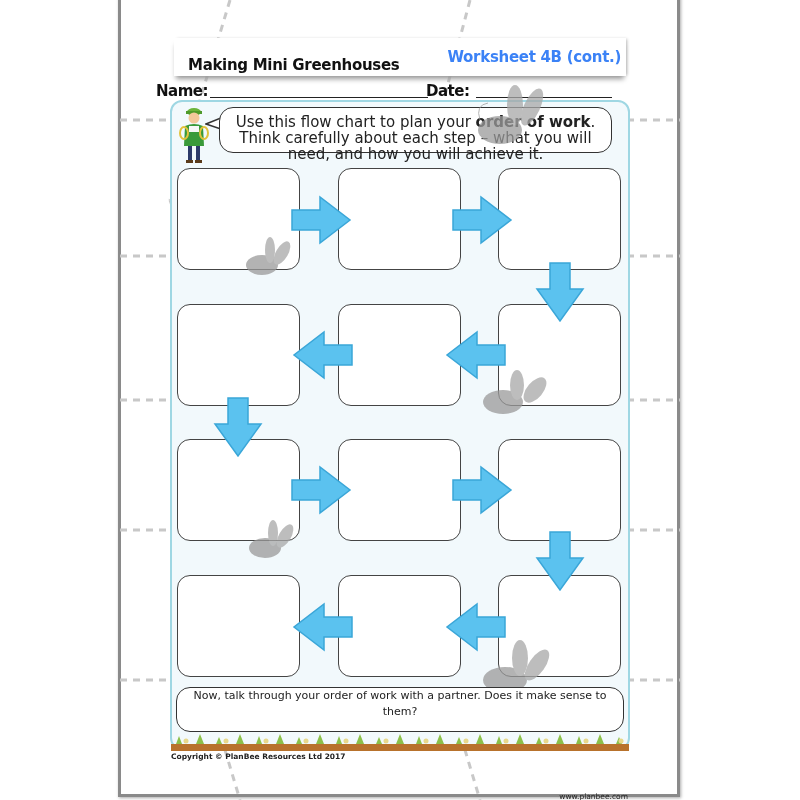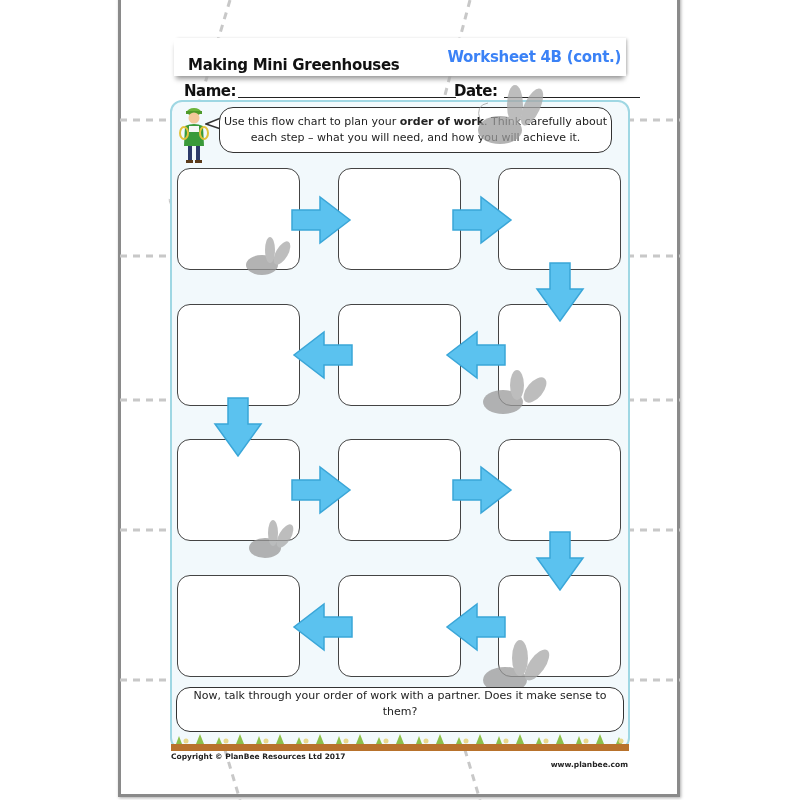--- a/index.html
+++ b/index.html
@@ -2,36 +2,36 @@
 <html><head>
 <meta charset="utf-8">
 <style>
   html, body { margin:0; padding:0; }
   body { width:800px; height:800px; background:#ffffff; position:relative; overflow:hidden; font-family:"DejaVu Sans", sans-serif; }
   .page { position:absolute; left:118px; top:-4px; width:562px; height:801px; background:#fff; border:3px solid #8a8a8a; box-sizing:border-box; box-shadow: 1px 1px 3px #aaa; }
   .bgpattern { position:absolute; left:0; top:0; width:800px; height:800px; pointer-events:none; }
   .header-strip { position:absolute; left:174px; top:38px; width:452px; height:38px; background:#fff; box-shadow: 0 5px 5px -2px #9a9a9a, 2px 0 3px -1px #bbb; }
   .header-title { position:absolute; left:188px; top:56px; font-family:"DejaVu Sans", sans-serif; font-weight:bold; font-size:15px; color:#111; letter-spacing:-0.3px; }
   .header-sheet { position:absolute; right:179px; top:48px; font-family:"DejaVu Sans", sans-serif; font-weight:bold; font-size:15px; color:#3b82f6; letter-spacing:-0.3px; }
-  .name-row { position:absolute; left:184px; top:82px; width:456px; height:20px; }
+  .name-row { position:absolute; left:156px; top:82px; width:456px; height:20px; }
   .name-label { position:absolute; left:0; top:0; font-weight:bold; font-size:15px; color:#111; letter-spacing:-0.5px; }
   .name-line { position:absolute; left:54px; top:15px; width:218px; border-bottom:1.5px solid #222; }
   .date-label { position:absolute; left:270px; top:0; font-weight:bold; font-size:15px; color:#111; letter-spacing:-0.5px;text-align:right; }
   .date-line { position:absolute; left:320px; top:15px; width:136px; border-bottom:1.5px solid #222; }
   .panel { position:absolute; left:170px; top:100px; width:460px; height:650px; background:#f2f9fc; border:2px solid #9fd7e3; border-radius:12px; box-sizing:border-box; }
-  .speech { position:absolute; left:219px; top:107px; width:393px; height:46px; background:#fff; border:1.5px solid #333; border-radius:14px; box-sizing:border-box; font-size:11px; color:#222; text-align:center; line-height:16px; padding-top:6px; }
+  .speech { position:absolute; left:219px; top:107px; width:393px; height:46px; background:#fff; border:1.5px solid #333; border-radius:14px; box-sizing:border-box; font-size:15px; color:#222; text-align:center; line-height:16px; padding-top:6px; }
   .speech b { font-weight:bold; }
   .speech-tail { position:absolute; left:205px; top:116px; width:16px; height:16px; }
   .gardener { position:absolute; left:177px; top:106px; width:34px; height:58px; }
   .box { position:absolute; width:123px; height:102px; background:#fff; border:1.5px solid #444; border-radius:13px; box-sizing:border-box; }
   .arrow { position:absolute; }
   .bottom-bubble { position:absolute; left:176px; top:687px; width:448px; height:45px; background:#fff; border:1.5px solid #333; border-radius:14px; box-sizing:border-box; font-size:11px; color:#222; text-align:center; line-height:16px; padding-top:0; }
   .plants { position:absolute; left:171px; top:731px; width:458px; height:20px; }
   .footer-left { position:absolute; left:171px; top:752px; font-size:7.5px; font-weight:bold; color:#222; }
-  .footer-right { position:absolute; right:172px; top:760px; font-size:7.5px; font-weight:bold; color:#222; }
+  .footer-right { position:absolute; right:172px; top:792px; font-size:7.5px; font-weight:normal; color:#222; }
   .bee { position:absolute; opacity:0.75; }
 </style>
 </head>
 <body>
 
 <div class="page"></div>
 
 <svg class="bgpattern" viewBox="0 0 800 800">
   <g stroke="#c8c8c8" stroke-width="3" stroke-dasharray="7 6" fill="none">
     <line x1="120" y1="120" x2="680" y2="120"></line>

